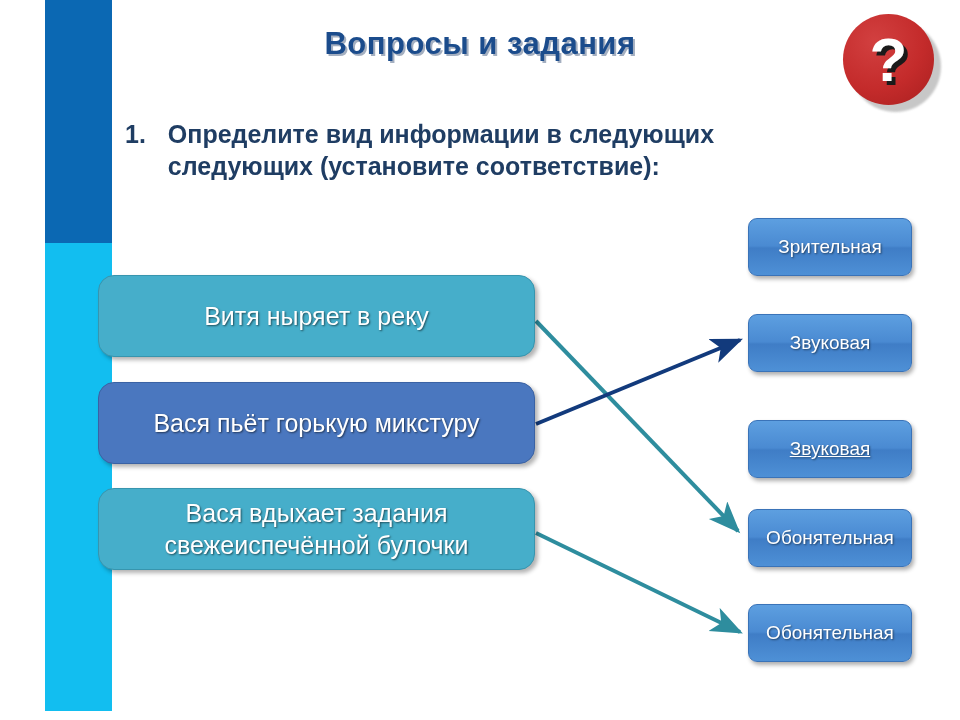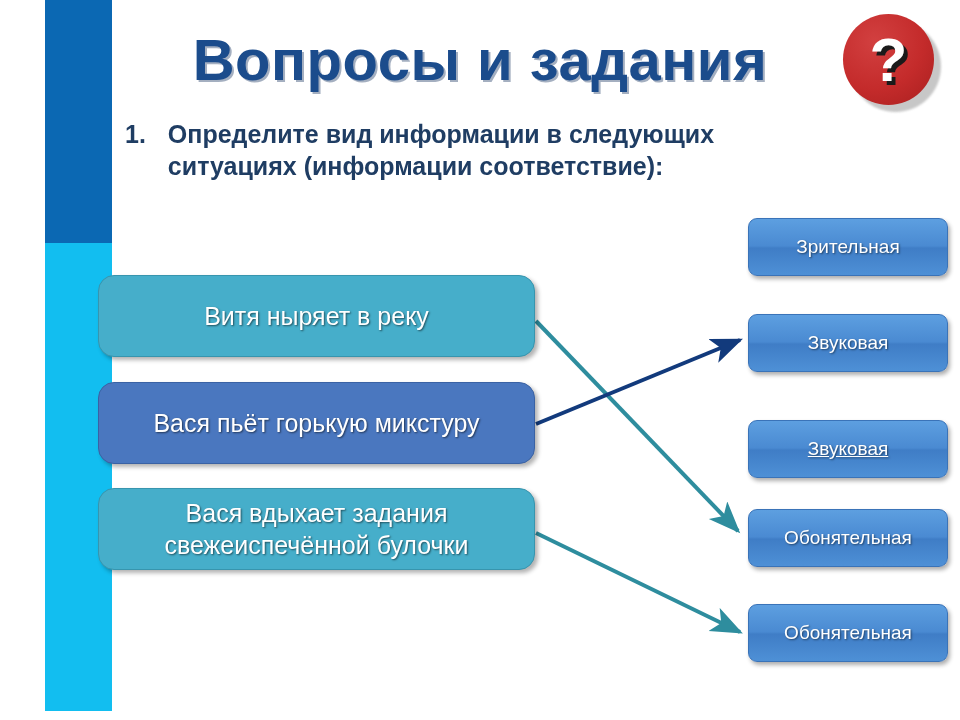--- a/index.html
+++ b/index.html
@@ -36,21 +36,21 @@
     background: #12BEF0;
   }
 
   
   .title {
     position: absolute;
     left: 150px;
     top: 26px;
     width: 660px;
     text-align: center;
-    font-size: 58px;
+    font-size: 31px;
     font-weight: bold;
     color: #1B4C8C;
     letter-spacing: 0.5px;
     text-shadow: 2px 2px 0px rgba(90,110,140,0.55);
     white-space: nowrap;
   }
 
   
   .qbadge {
     position: absolute;
@@ -136,21 +136,21 @@
     border: 1px solid #3a62a4;
   }
   #sbox-0 { top: 275px; height: 82px; }
   #sbox-1 { top: 382px; height: 82px; }
   #sbox-2 { top: 488px; height: 82px; }
 
   
   .abox {
     position: absolute;
     left: 748px;
-    width: 200px;
+    width: 164px;
     height: 58px;
     border-radius: 9px;
     background: linear-gradient(to bottom, #5D9FE0 0%, #4A8AD2 48%, #3F7DC6 52%, #4E90D6 100%);
     border: 1px solid #3a73b8;
     box-shadow: 2px 3px 4px rgba(0,0,0,0.32);
     display: flex;
     align-items: center;
     justify-content: center;
     text-align: center;
     color: #ffffff;
@@ -187,21 +187,21 @@
   <div class="title">Вопросы и задания</div>
 
   <div class="qbadge">
     <div class="shadow"></div>
     <div class="circle"></div>
     <div class="qmark">?</div>
   </div>
 
   <div class="task">
     <span class="num">1.</span>
-    <span class="txt">Определите вид информации в следующих ситуациях (информации соответствие):</span>
+    <span class="txt">Определите вид информации в следующих следующих (установите соответствие):</span>
   </div>
 
   <svg id="connectors" viewBox="0 0 960 720">
     <defs>
       <marker id="arrow-teal" markerWidth="9" markerHeight="9" refX="7.2" refY="3.2" orient="auto" markerUnits="strokeWidth">
         <path d="M0,0 L8,3.2 L0,6.4 L2,3.2 Z" fill="#2E8D9E"></path>
       </marker>
       <marker id="arrow-navy" markerWidth="9" markerHeight="9" refX="7.2" refY="3.2" orient="auto" markerUnits="strokeWidth">
         <path d="M0,0 L8,3.2 L0,6.4 L2,3.2 Z" fill="#123A7C"></path>
       </marker>

